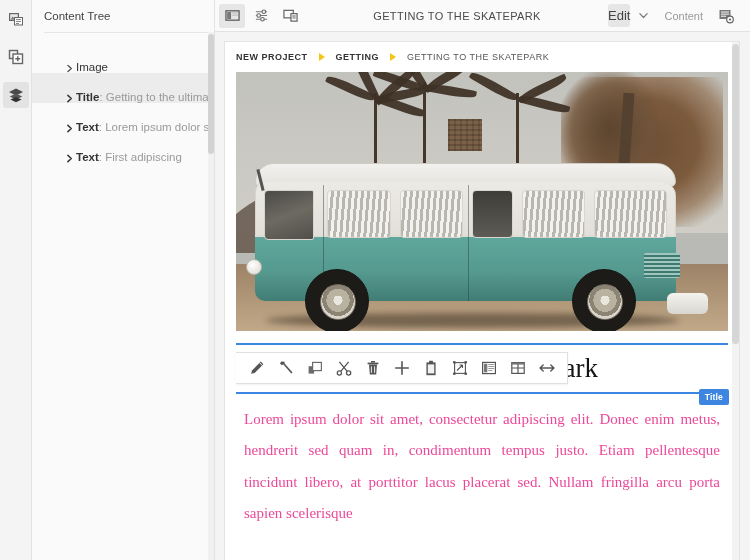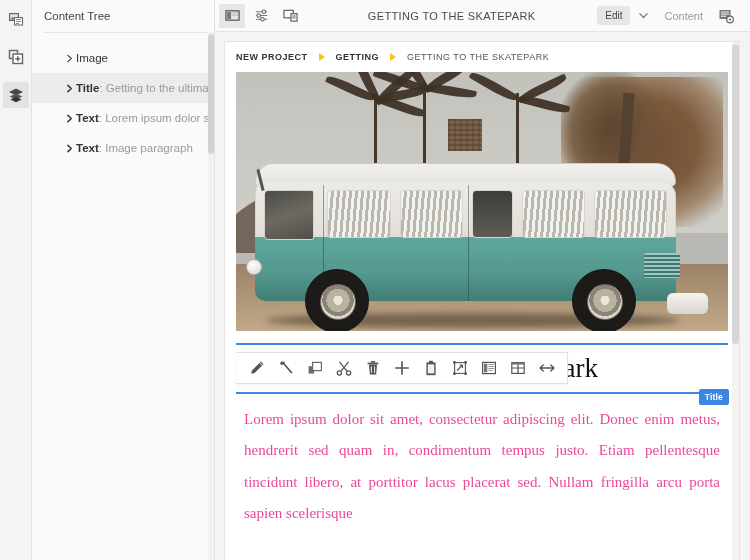--- a/index.html
+++ b/index.html
@@ -88,21 +88,21 @@
     align-items: center;
     justify-content: center;
     color: #555;
     font-size: 9px;
   }
   .tree-row .tw svg { display:block; }
   .tree-label { font-weight: 400; }
   .tree-label.bold { font-weight: 700; }
   .tree-sub { color: #9a9a9a; font-weight: 400; }
   .depth0 { padding-left: 12px; }
-  .depth1 { padding-left: 30px; }
+  .depth1 { padding-left: 30px; align-items: flex-end; }
 
   .tree-scroll-track {
     position: absolute;
     right: 0; top: 32px;
     width: 6px; height: 528px;
     background: #f1f1f1;
   }
   .tree-scroll-thumb {
     position: absolute;
     right: 0; top: 34px;
@@ -142,25 +142,25 @@
   .tb-title {
     flex: 1 1 auto;
     text-align: center;
     font-size: 11px;
     letter-spacing: 0.35px;
     color: #4a4a4a;
     font-weight: 400;
   }
   .tb-right { display: flex; align-items: center; gap: 2px; }
   .tb-edit {
-    font-size: 10px;
+    font-size: 13px;
     color: #444;
     background: #e6e6e6;
     border-radius: 3px;
-    padding: 4px 8px;
+    padding: 4px 0;
     cursor: pointer;
   }
   .tb-caret {
     width: 22px; height: 22px;
     display: flex; align-items: center; justify-content: center;
     cursor: pointer; color: #666;
   }
   .tb-preview {
     font-size: 11px;
     color: #9a9a9a;
@@ -500,21 +500,21 @@
         <span class="tree-sub">: Lorem ipsum dolor sit am</span>
       </div>
 
       <div class="tree-row depth1">
         <span class="tw">
           <svg width="9" height="9" viewBox="0 0 10 10">
               <path d="M3.2 1.5 L7 5 L3.2 8.5" fill="none" stroke="#333" stroke-width="1.6" stroke-linecap="round" stroke-linejoin="round"></path>
             </svg>
         </span>
         <span class="tree-label bold">Text</span>
-        <span class="tree-sub">: Image paragraph</span>
+        <span class="tree-sub">: First adipiscing</span>
       </div>
 
     </div>
 
     <div class="tree-scroll-track"></div>
     <div class="tree-scroll-thumb"></div>
   </div>
 
   <div class="main">
 

